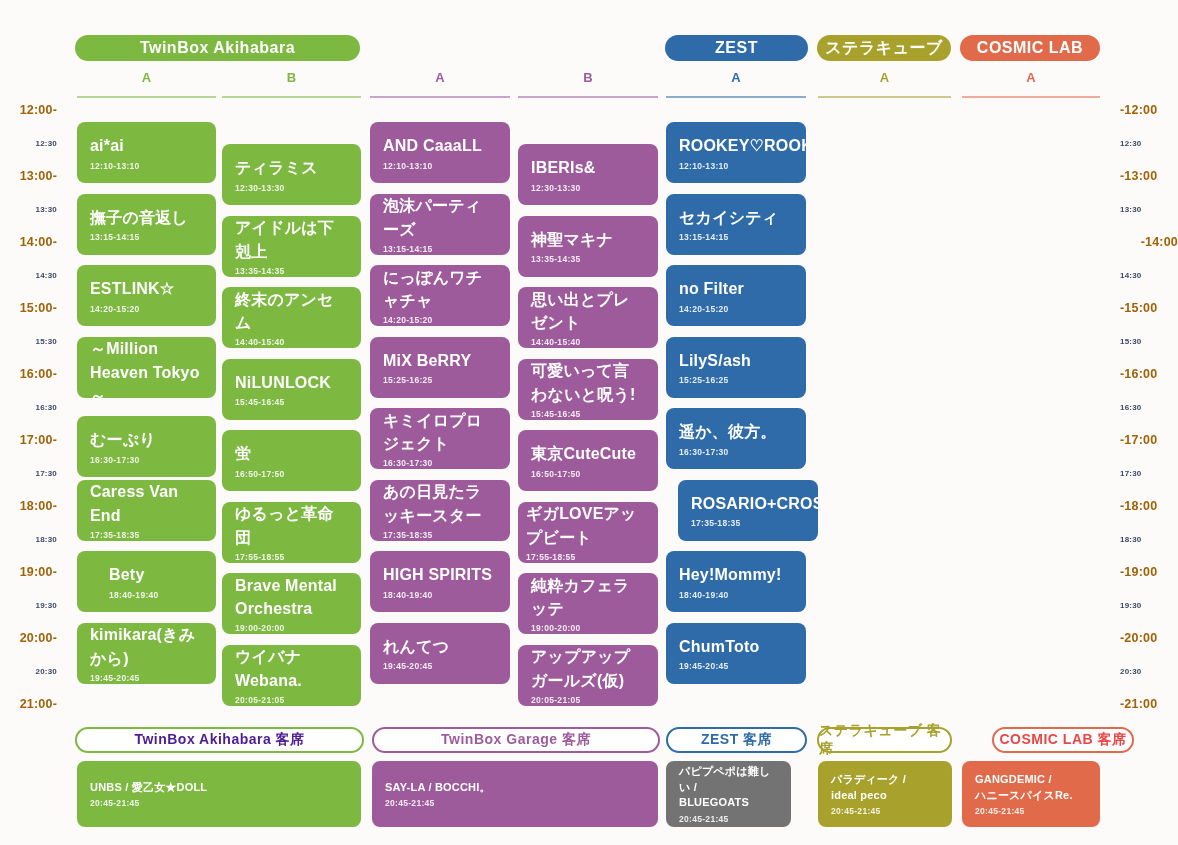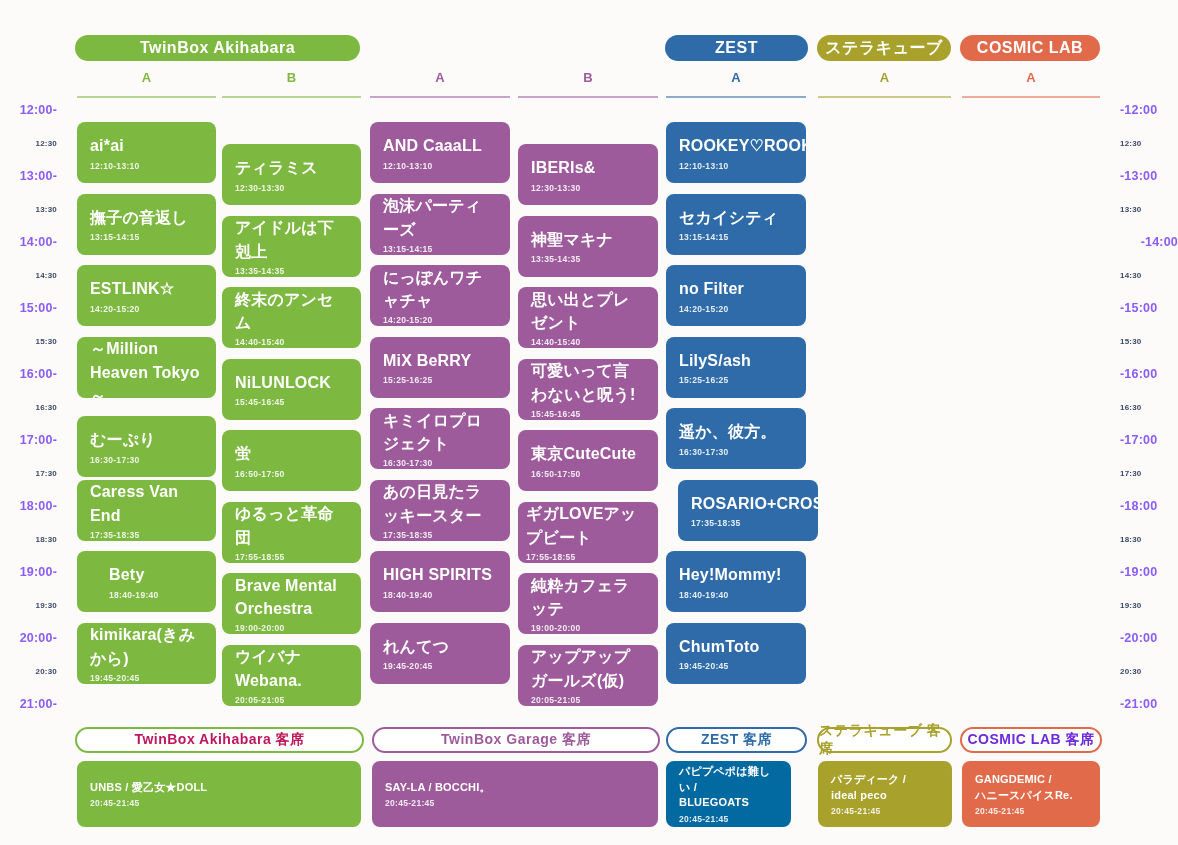--- a/index.html
+++ b/index.html
@@ -19,21 +19,21 @@
   }
   .stage-underline{position:absolute;height:2px;opacity:.55;}
   .card{
     position:absolute;border-radius:8px;color:#fff;
     display:flex;flex-direction:column;justify-content:center;
     padding:0 13px;overflow:hidden;
   }
   .card .title{font-size:16px;font-weight:bold;line-height:1.45;letter-spacing:.2px;}
   .card .time{font-size:8.5px;font-weight:bold;margin-top:3px;opacity:.88;letter-spacing:.3px;}
   .hour-label{
-    position:absolute;font-weight:bold;font-size:12.5px;color:#8b5cf6;
+    position:absolute;font-weight:bold;font-size:12.5px;color:#a16207;
     transform:translateY(-50%);letter-spacing:.2px;
   }
   .half-label{
     position:absolute;font-weight:bold;font-size:8px;color:#243455;
     transform:translateY(-50%);opacity:.9;letter-spacing:.2px;
   }
   .axis-l{left:0;width:57px;text-align:right;}
   .axis-r{left:1120px;width:58px;text-align:left;}
   .aud-pill{
     position:absolute;top:727px;height:26px;border-radius:14px;
@@ -342,38 +342,38 @@
     <div class="half-label axis-l" style="top: 407px;">16:30</div>
     <div class="half-label axis-r" style="top: 407px;">16:30</div>
     <div class="half-label axis-l" style="top: 473px;">17:30</div>
     <div class="half-label axis-r" style="top: 473px;">17:30</div>
     <div class="half-label axis-l" style="top: 539px;">18:30</div>
     <div class="half-label axis-r" style="top: 539px;">18:30</div>
     <div class="half-label axis-l" style="top: 605px;">19:30</div>
     <div class="half-label axis-r" style="top: 605px;">19:30</div>
     <div class="half-label axis-l" style="top: 671px;">20:30</div>
     <div class="half-label axis-r" style="top: 671px;">20:30</div>
-    <div class="aud-pill" style="left: 75px; width: 289px; border-color: rgb(125, 184, 65); color: #be185d;">TwinBox Akihabara 客席</div>
+    <div class="aud-pill" style="left: 75px; width: 289px; border-color: rgb(125, 184, 65); color: #4c1d95;">TwinBox Akihabara 客席</div>
     <div class="aud-pill" style="left: 372px; width: 288px; border-color: rgb(158, 91, 156); color: rgb(158, 91, 156);">TwinBox Garage 客席</div>
     <div class="aud-pill" style="left: 666px; width: 141px; border-color: rgb(46, 107, 168); color: rgb(46, 107, 168);">ZEST 客席</div>
     <div class="aud-pill" style="left: 817px; width: 135px; border-color: rgb(168, 161, 44); color: rgb(168, 161, 44);">ステラキューブ 客席</div>
-    <div class="aud-pill" style="left: 960px; width: 142px; border-color: rgb(225, 106, 75); color: #6d28d9;">COSMIC LAB 客席</div>
+    <div class="aud-pill" style="left: 992px; width: 142px; border-color: rgb(225, 106, 75); color: #ef4444;">COSMIC LAB 客席</div>
     <div class="aud-card" style="left: 77px; width: 284px; background: rgb(125, 184, 65);">
       <div class="title">
         <div class="line">UNBS / 愛乙女★DOLL</div>
       </div>
       <div class="time">20:45-21:45</div>
     </div>
     <div class="aud-card" style="left: 372px; width: 286px; background: rgb(158, 91, 156);">
       <div class="title">
         <div class="line">SAY-LA / BOCCHI。</div>
       </div>
       <div class="time">20:45-21:45</div>
     </div>
-    <div class="aud-card" style="left: 666px; width: 125px; background: #0369a1;">
+    <div class="aud-card" style="left: 666px; width: 125px; background: #737373;">
       <div class="title">
         <div class="line">パピプペポは難しい /</div>
         <div class="line">BLUEGOATS</div>
       </div>
       <div class="time">20:45-21:45</div>
     </div>
     <div class="aud-card" style="left: 818px; width: 134px; background: rgb(168, 161, 44);">
       <div class="title">
         <div class="line">パラディーク /</div>
         <div class="line">ideal peco</div>

